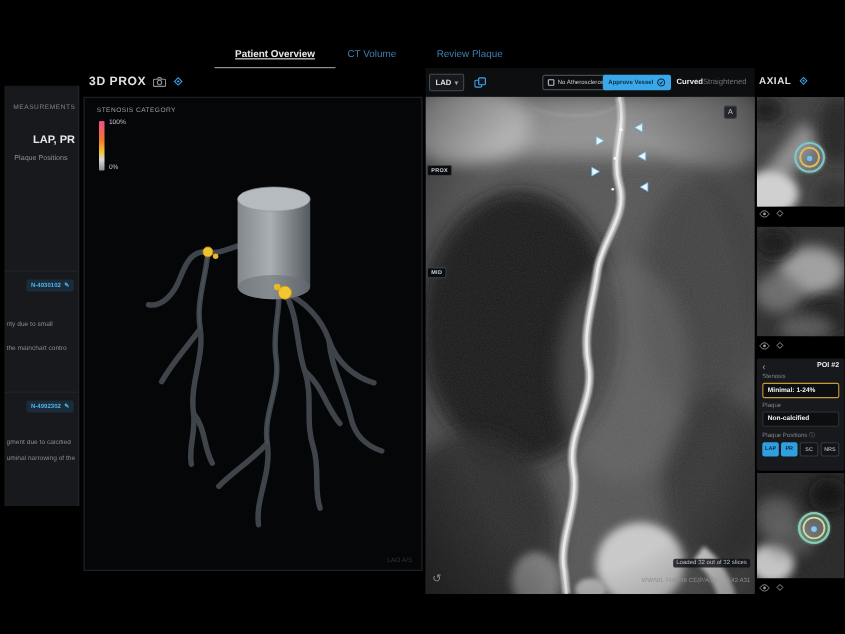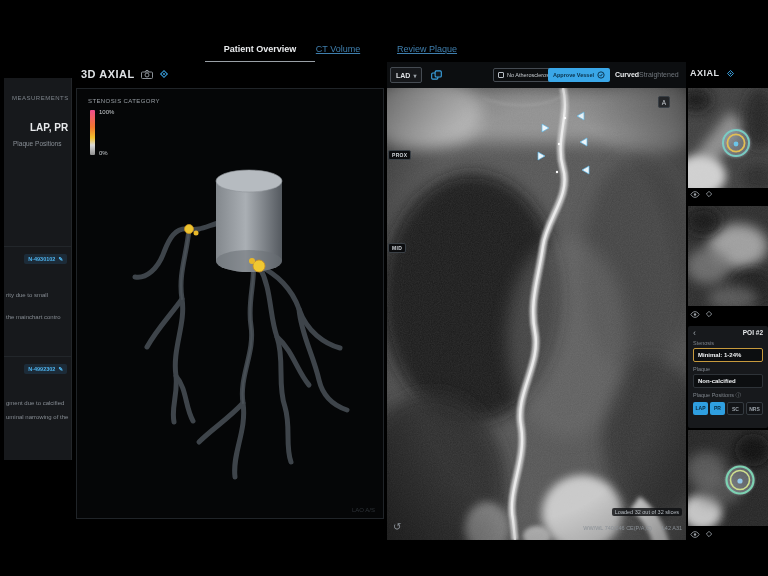--- a/index.html
+++ b/index.html
@@ -3,21 +3,21 @@
 <meta charset="utf-8">
 <style>
   html,body{margin:0;padding:0;background:#000;}
   *{box-sizing:border-box;font-family:"Liberation Sans",sans-serif;}
   .stage{position:relative;width:768px;height:576px;background:#000;overflow:hidden;}
   .abs{position:absolute;}
 
   
   .tab{position:absolute;top:44px;text-align:center;font-size:9px;cursor:pointer;}
   .tab.active{color:#e9ebed;font-weight:bold;border-bottom:1.5px solid #9aa0a6;padding-bottom:7px;}
-  .tab.inactive{color:#3f7fae;text-decoration:underline;}
+  .tab.inactive{color:#3f7fae;}
 
   
   .sidebar{position:absolute;left:4px;top:78px;width:68px;height:382px;background:#17191c;border-right:1px solid #23262a;}
   .sb-label{color:#7d838a;font-size:6px;letter-spacing:.5px;}
   .sb-title{color:#e7e9eb;font-size:10px;font-weight:bold;}
   .sb-sub{color:#8a9097;font-size:6.5px;}
   .sb-sep{position:absolute;left:0;width:100%;border-top:1px solid #22262a;}
   .pill{position:absolute;right:4px;display:flex;align-items:center;gap:3px;background:rgba(62,159,224,.14);
         border-radius:2px;padding:2px 4px;color:#4db2ec;font-size:5.5px;font-weight:bold;cursor:pointer;}
   .sb-note{position:absolute;left:2px;color:#868c93;font-size:6px;white-space:nowrap;overflow:hidden;width:66px;}
@@ -105,21 +105,21 @@
     </linearGradient>
     <radialGradient id="vign" cx="0.5" cy="0.5" r="0.75">
       <stop offset="0.6" stop-color="rgba(0,0,0,0)"></stop>
         <stop offset="1" stop-color="rgba(0,0,0,0.5)"></stop>
     </radialGradient>
   </defs>
 </svg>
 
 <div class="stage">
 
-  <div class="tab active" style="left:205px;width:110px;">
+  <div class="tab active" style="left:195px;width:110px;text-decoration:underline;">
     <span>Patient Overview</span>
   </div>
   <div class="tab inactive" style="left:303px;width:70px;">
     <span>CT Volume</span>
   </div>
   <div class="tab inactive" style="left:392px;width:70px;">
     <span>Review Plaque</span>
   </div>
 
   <aside class="sidebar">
@@ -147,21 +147,21 @@
     <div class="pill" style="top:286px;">
       <span>N-4992302</span>
       <span>✎</span>
     </div>
     <div class="sb-note" style="top:322px;">gment due to calcified</div>
     <div class="sb-note" style="top:336px;">uminal narrowing of the</div>
   </aside>
 
   <section class="model-panel">
     <div class="abs hdr-icons" style="left:6px;top:6px;">
-      <span class="panel-title" style="font-size:11px;">3D AXIAL</span>
+      <span class="panel-title" style="font-size:11px;">3D PROX</span>
       <svg width="12" height="9" viewBox="0 0 24 18">
         <rect x="1" y="4" width="22" height="13" rx="2" fill="none" stroke="#8a9097" stroke-width="2"></rect>
         <path d="M8 4l2-3h4l2 3" fill="none" stroke="#8a9097" stroke-width="2"></path>
         <circle cx="12" cy="10" r="4" fill="none" stroke="#8a9097" stroke-width="2"></circle>
       </svg>
       <svg width="10" height="10" viewBox="0 0 16 16">
         <rect x="4.2" y="4.2" width="7.6" height="7.6" transform="rotate(45 8 8)" fill="none" stroke="#3ba3e3" stroke-width="1.6"></rect>
         <rect x="6.6" y="6.6" width="2.8" height="2.8" transform="rotate(45 8 8)" fill="#3ba3e3"></rect>
       </svg>
     </div>

